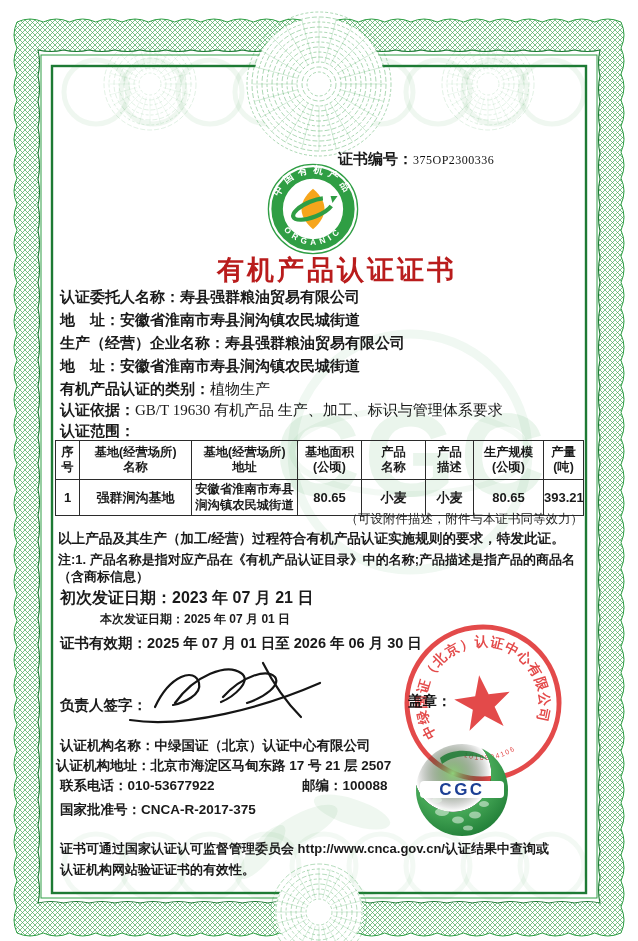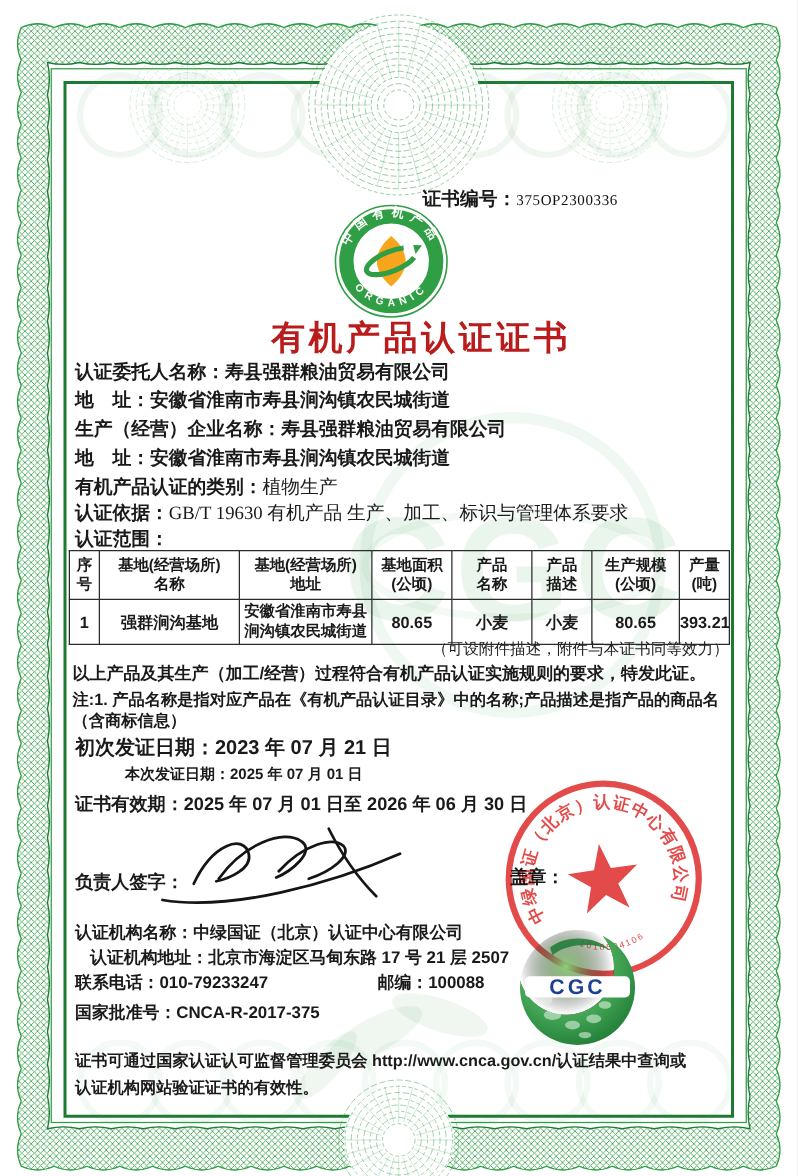--- a/index.html
+++ b/index.html
@@ -22,21 +22,21 @@
   .note-attach{left:0;top:511px;width:583px;text-align:right;font-size:12.5px;color:#222;}
   .decl{left:58px;top:530px;font-size:13.6px;font-weight:700;}
   .note1{left:58px;top:551px;font-size:13px;font-weight:600;}
   .note2{left:58px;top:568px;font-size:13px;font-weight:600;}
   .date1{left:60px;top:588px;font-size:16px;font-weight:700;}
   .date2{left:60px;top:611px;font-size:12px;font-weight:700;margin-left:40px;}
   .date3{left:60px;top:634px;font-size:14.5px;font-weight:700;}
   .signer{left:60px;top:696px;font-size:14.5px;font-weight:700;}
   .seal-lbl{left:408px;top:692px;font-size:14.5px;font-weight:700;}
   .agency1{left:60px;top:737px;font-size:13.5px;font-weight:700;}
-  .agency2{left:72px;top:757px;font-size:13.5px;font-weight:700;}
+  .agency2{left:56px;top:757px;font-size:13.5px;font-weight:700;}
   .agency3{left:60px;top:777px;font-size:13.5px;font-weight:700;}
   .agency4{left:302px;top:777px;font-size:13.5px;font-weight:700;}
   .agency5{left:60px;top:801px;font-size:13.5px;font-weight:700;}
   .foot1{left:60px;top:840px;font-size:13px;font-weight:600;}
   .foot2{left:60px;top:861px;font-size:13px;font-weight:600;}
   #sig-svg{position:absolute;left:115px;top:645px;z-index:3;}
   #stamp-svg{position:absolute;left:398px;top:618px;z-index:4;opacity:.88;mix-blend-mode:multiply;}
   #globe-svg{position:absolute;left:412px;top:740px;z-index:5;}
 </style>
 </head>
@@ -328,21 +328,21 @@
     <div class="abs note2">（含商标信息）</div>
     <div class="abs date1">初次发证日期：2023 年 07 月 21 日</div>
     <div class="abs date2">本次发证日期：2025 年 07 月 01 日</div>
     <div class="abs date3">证书有效期：2025 年 07 月 01 日至 2026 年 06 月 30 日</div>
 
     <div class="abs signer">负责人签字：</div>
     <div class="abs seal-lbl">盖章：</div>
 
     <div class="abs agency1">认证机构名称：中绿国证（北京）认证中心有限公司</div>
     <div class="abs agency2">认证机构地址：北京市海淀区马甸东路 17 号 21 层 2507</div>
-    <div class="abs agency3">联系电话：010-79233247</div>
+    <div class="abs agency3">联系电话：010-53677922</div>
     <div class="abs agency4">邮编：100088</div>
     <div class="abs agency5">国家批准号：CNCA-R-2017-375</div>
 
     <div class="abs foot1">证书可通过国家认证认可监督管理委员会 http://www.cnca.gov.cn/认证结果中查询或</div>
     <div class="abs foot2">认证机构网站验证证书的有效性。</div>
   </div>
 
   <svg id="sig-svg" width="220" height="90" viewBox="0 0 220 90">
     <g fill="none" stroke="#151515" stroke-width="2.2" stroke-linecap="round">
       <path d="M40 62 C55 30 80 22 84 38 C87 50 68 58 58 60"></path>

